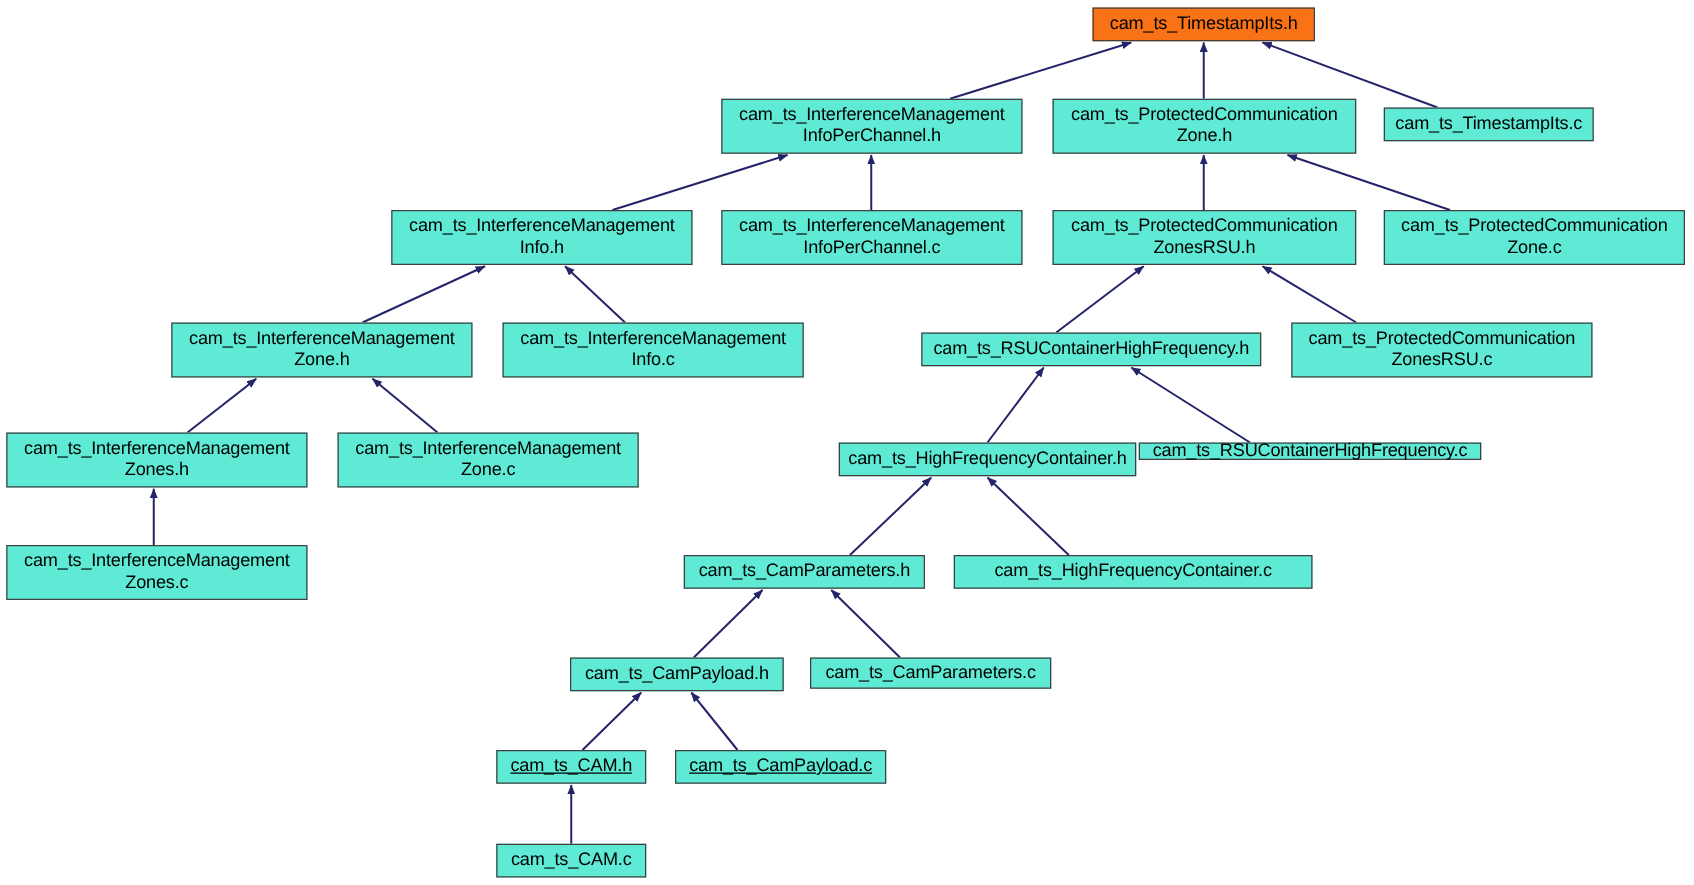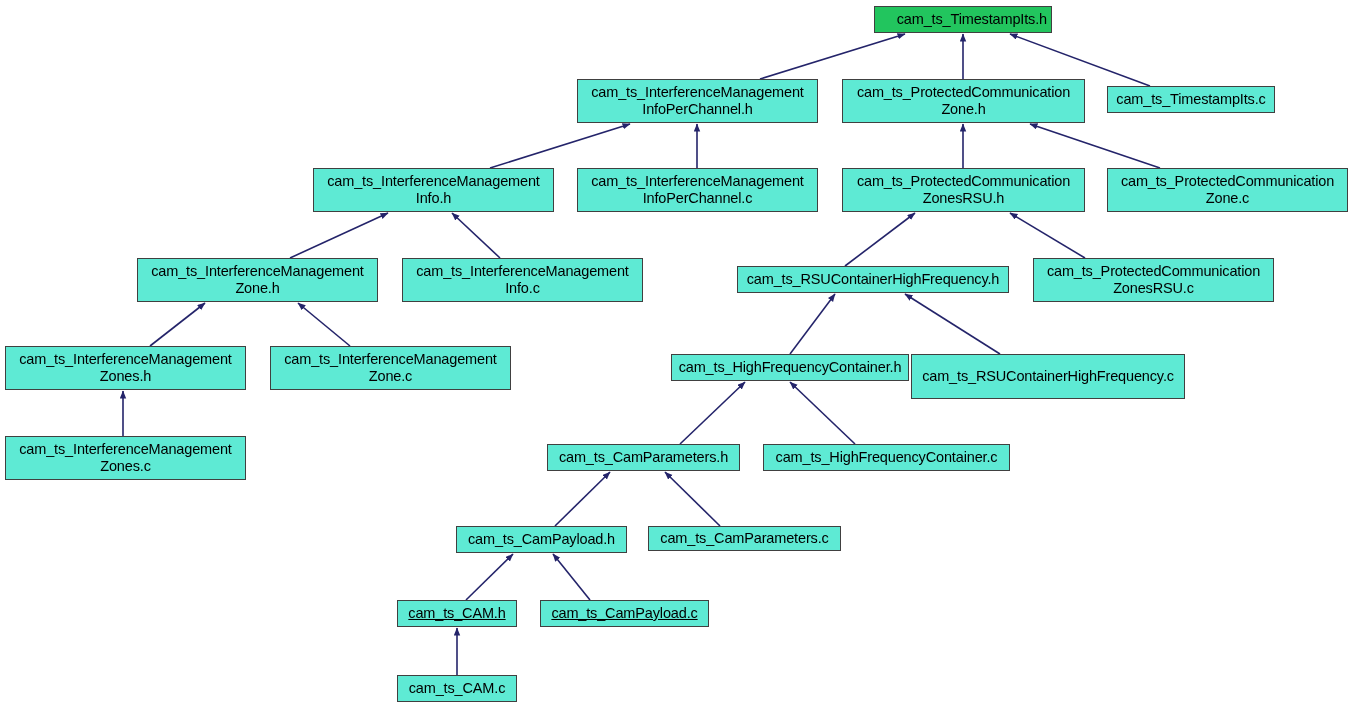--- a/index.html
+++ b/index.html
@@ -36,23 +36,22 @@
     text-align: center;
     display: flex;
     align-items: center;
     justify-content: center;
     padding: 0 4px;
     white-space: pre-line;
     letter-spacing: -0.15px;
     z-index: 2;
   }
   .node.root {
-    background: #22c55e;
+    background: #f97316;
     border-color: #404040;
-    justify-content: flex-end;
   }
 </style>
 </head>
 <body>
 
 <div id="graph">
   <svg id="edges" viewBox="0 0 1355 708" xmlns="http://www.w3.org/2000/svg">
     <defs>
       <marker id="arrowhead" markerWidth="9" markerHeight="9" refX="7.5" refY="3.2" orient="auto" markerUnits="userSpaceOnUse">
         <path d="M0,0 L8,3.2 L0,6.4 Z" fill="#24246a"></path>
@@ -104,24 +103,24 @@
       <div class="node" style="left: 402px; top: 258px; width: 241px; height: 44px;"><span>cam_ts_InterferenceManagement
 Info.c</span></div>
       <div class="node" style="left: 737px; top: 266px; width: 272px; height: 27px;"><span>cam_ts_RSUContainerHighFrequency.h</span></div>
       <div class="node" style="left: 1033px; top: 258px; width: 241px; height: 44px;"><span>cam_ts_ProtectedCommunication
 ZonesRSU.c</span></div>
       <div class="node" style="left: 5px; top: 346px; width: 241px; height: 44px;"><span>cam_ts_InterferenceManagement
 Zones.h</span></div>
       <div class="node" style="left: 270px; top: 346px; width: 241px; height: 44px;"><span>cam_ts_InterferenceManagement
 Zone.c</span></div>
       <div class="node" style="left: 643px; top: 354px; width: 238px; height: 27px; margin-left: 28px;"><span>cam_ts_HighFrequencyContainer.h</span></div>
-      <div class="node" style="left: 911px; top: 354px; width: 274px; height: 45px;"><span>cam_ts_RSUContainerHighFrequency.c</span></div>
+      <div class="node" style="left: 911px; top: 354px; width: 274px; height: 14px;"><span>cam_ts_RSUContainerHighFrequency.c</span></div>
       <div class="node" style="left: 5px; top: 436px; width: 241px; height: 44px;"><span>cam_ts_InterferenceManagement
 Zones.c</span></div>
       <div class="node" style="left: 547px; top: 444px; width: 193px; height: 27px;"><span>cam_ts_CamParameters.h</span></div>
-      <div class="node" style="left: 763px; top: 444px; width: 247px; height: 27px;"><span>cam_ts_HighFrequencyContainer.c</span></div>
+      <div class="node" style="left: 763px; top: 444px; width: 287px; height: 27px;"><span>cam_ts_HighFrequencyContainer.c</span></div>
       <div class="node" style="left: 456px; top: 526px; width: 171px; height: 27px;"><span>cam_ts_CamPayload.h</span></div>
       <div class="node" style="left: 648px; top: 526px; width: 193px; height: 25px;"><span>cam_ts_CamParameters.c</span></div>
       <div class="node" style="left: 397px; top: 600px; width: 120px; height: 27px; text-decoration: underline;"><span>cam_ts_CAM.h</span></div>
       <div class="node" style="left: 540px; top: 600px; width: 169px; height: 27px; text-decoration: underline;"><span>cam_ts_CamPayload.c</span></div>
       <div class="node" style="left: 397px; top: 675px; width: 120px; height: 27px;"><span>cam_ts_CAM.c</span></div>
     </div>
 </div>
 
 </body></html>

